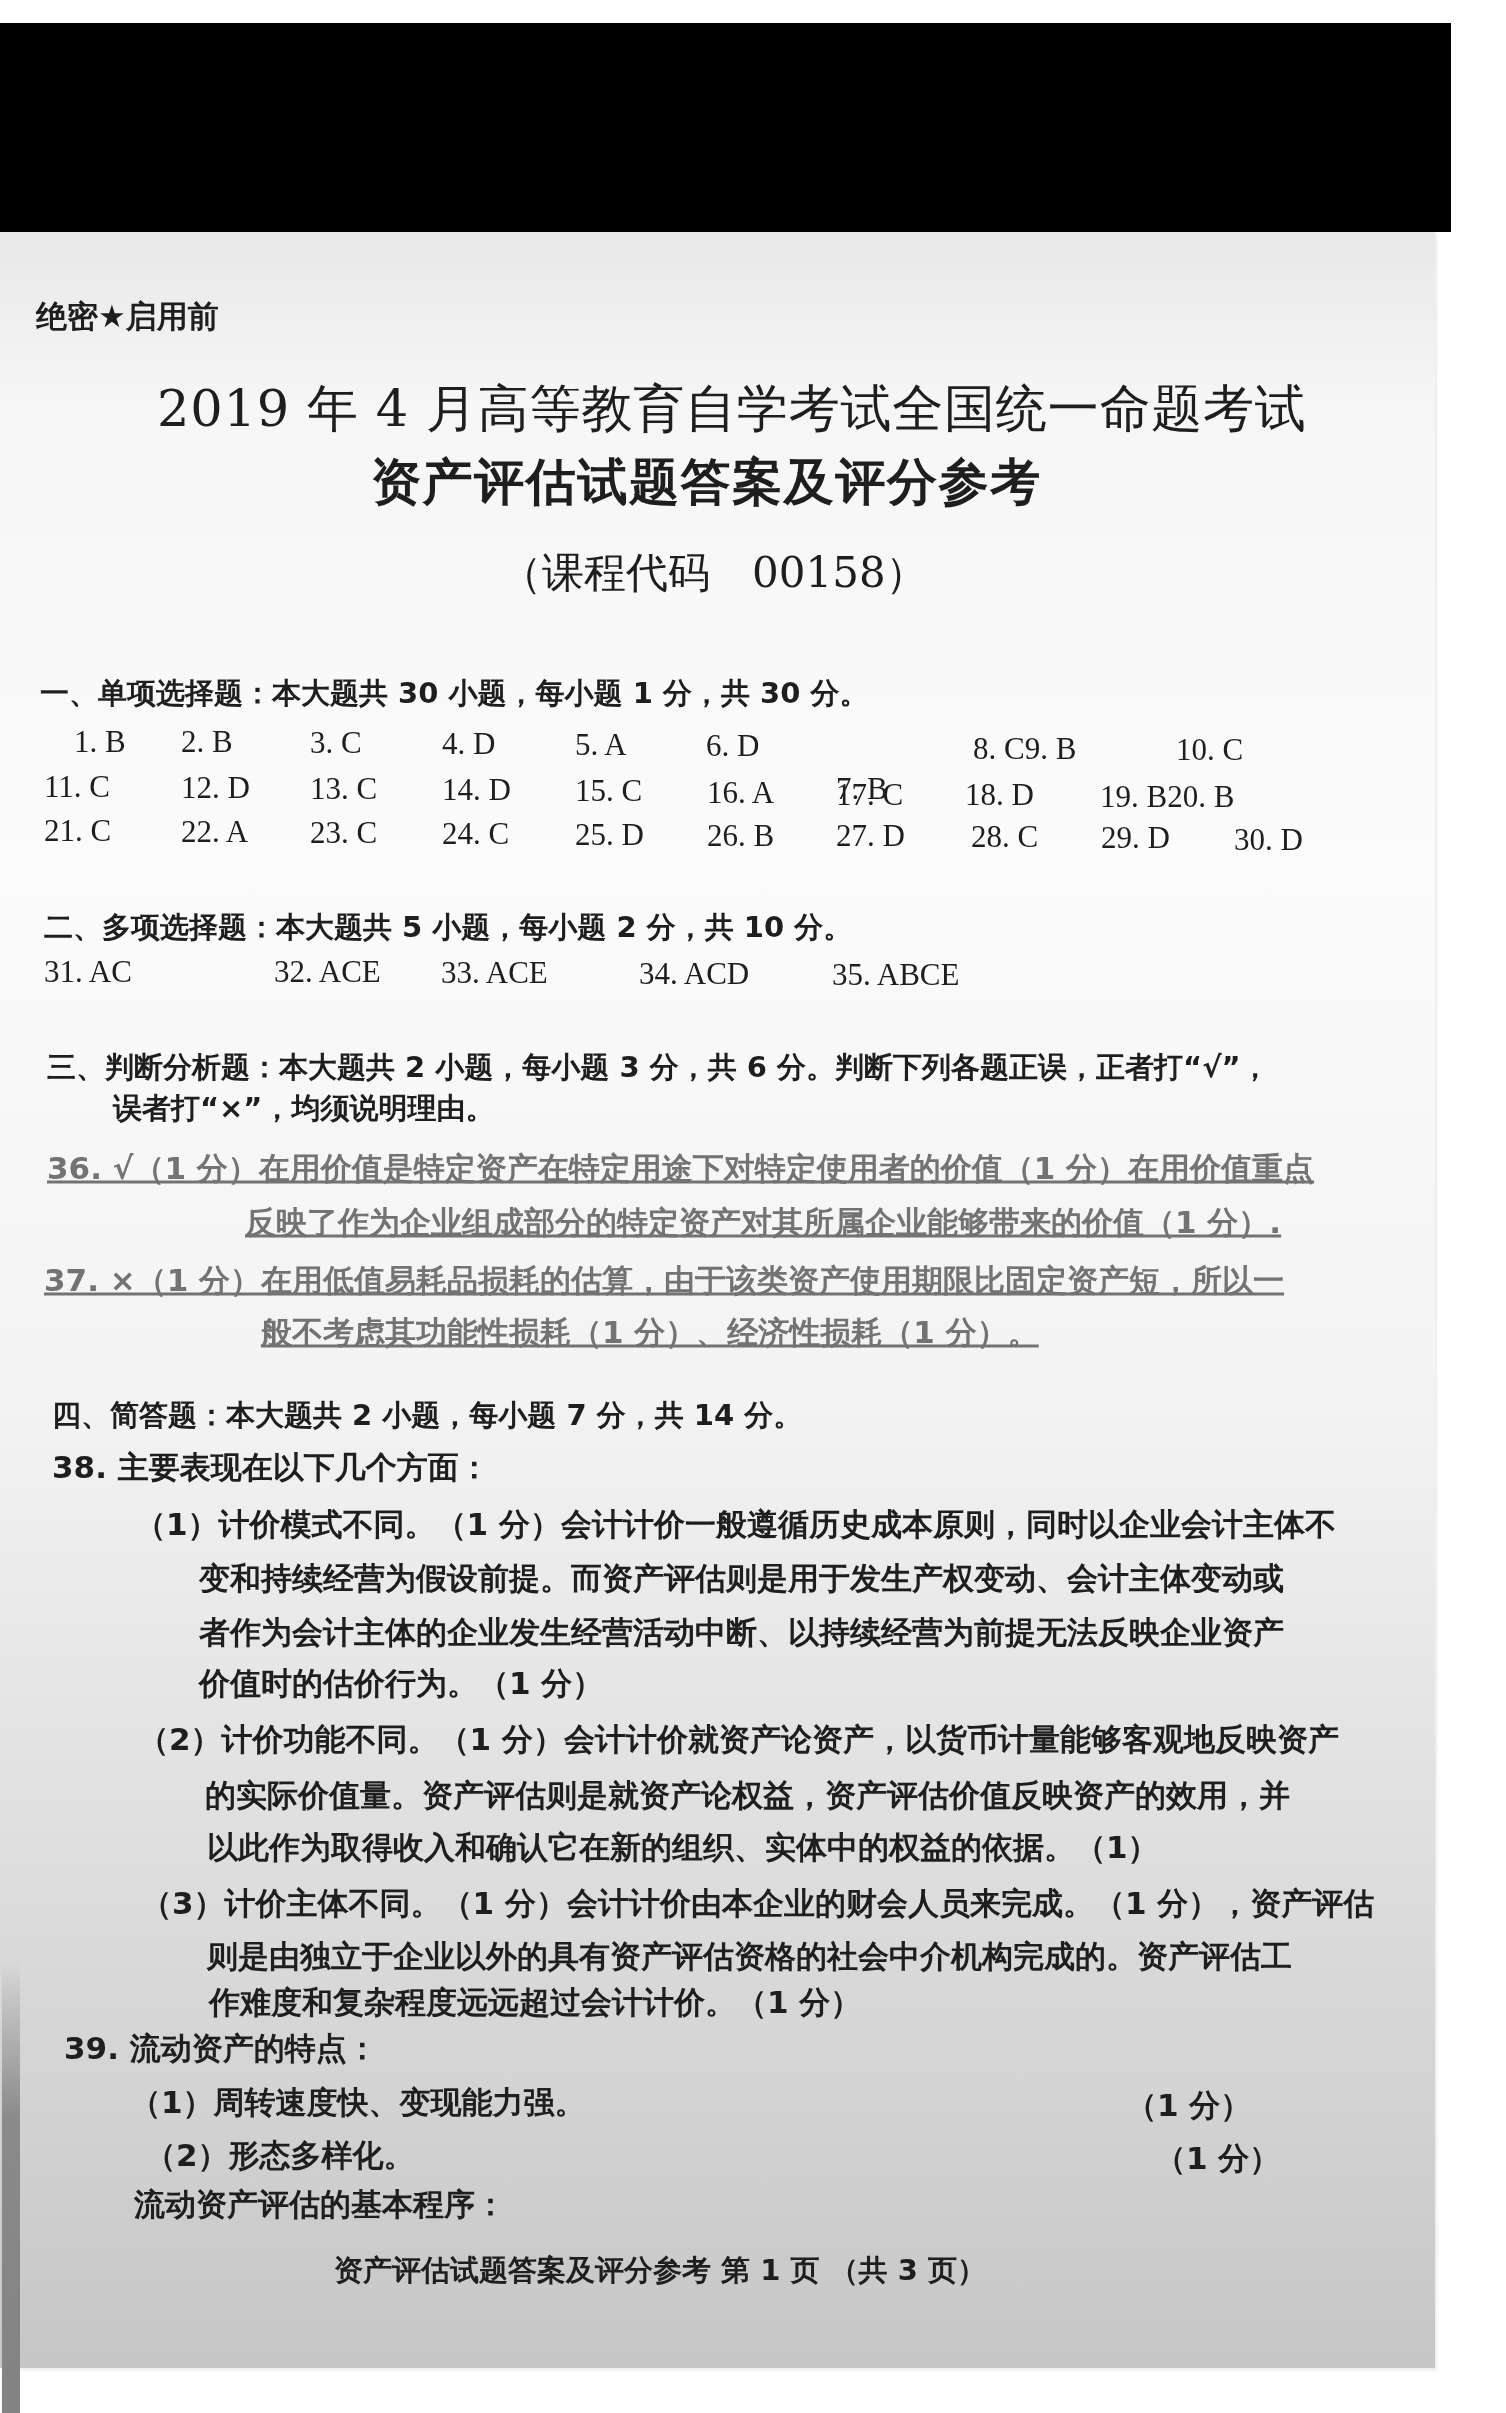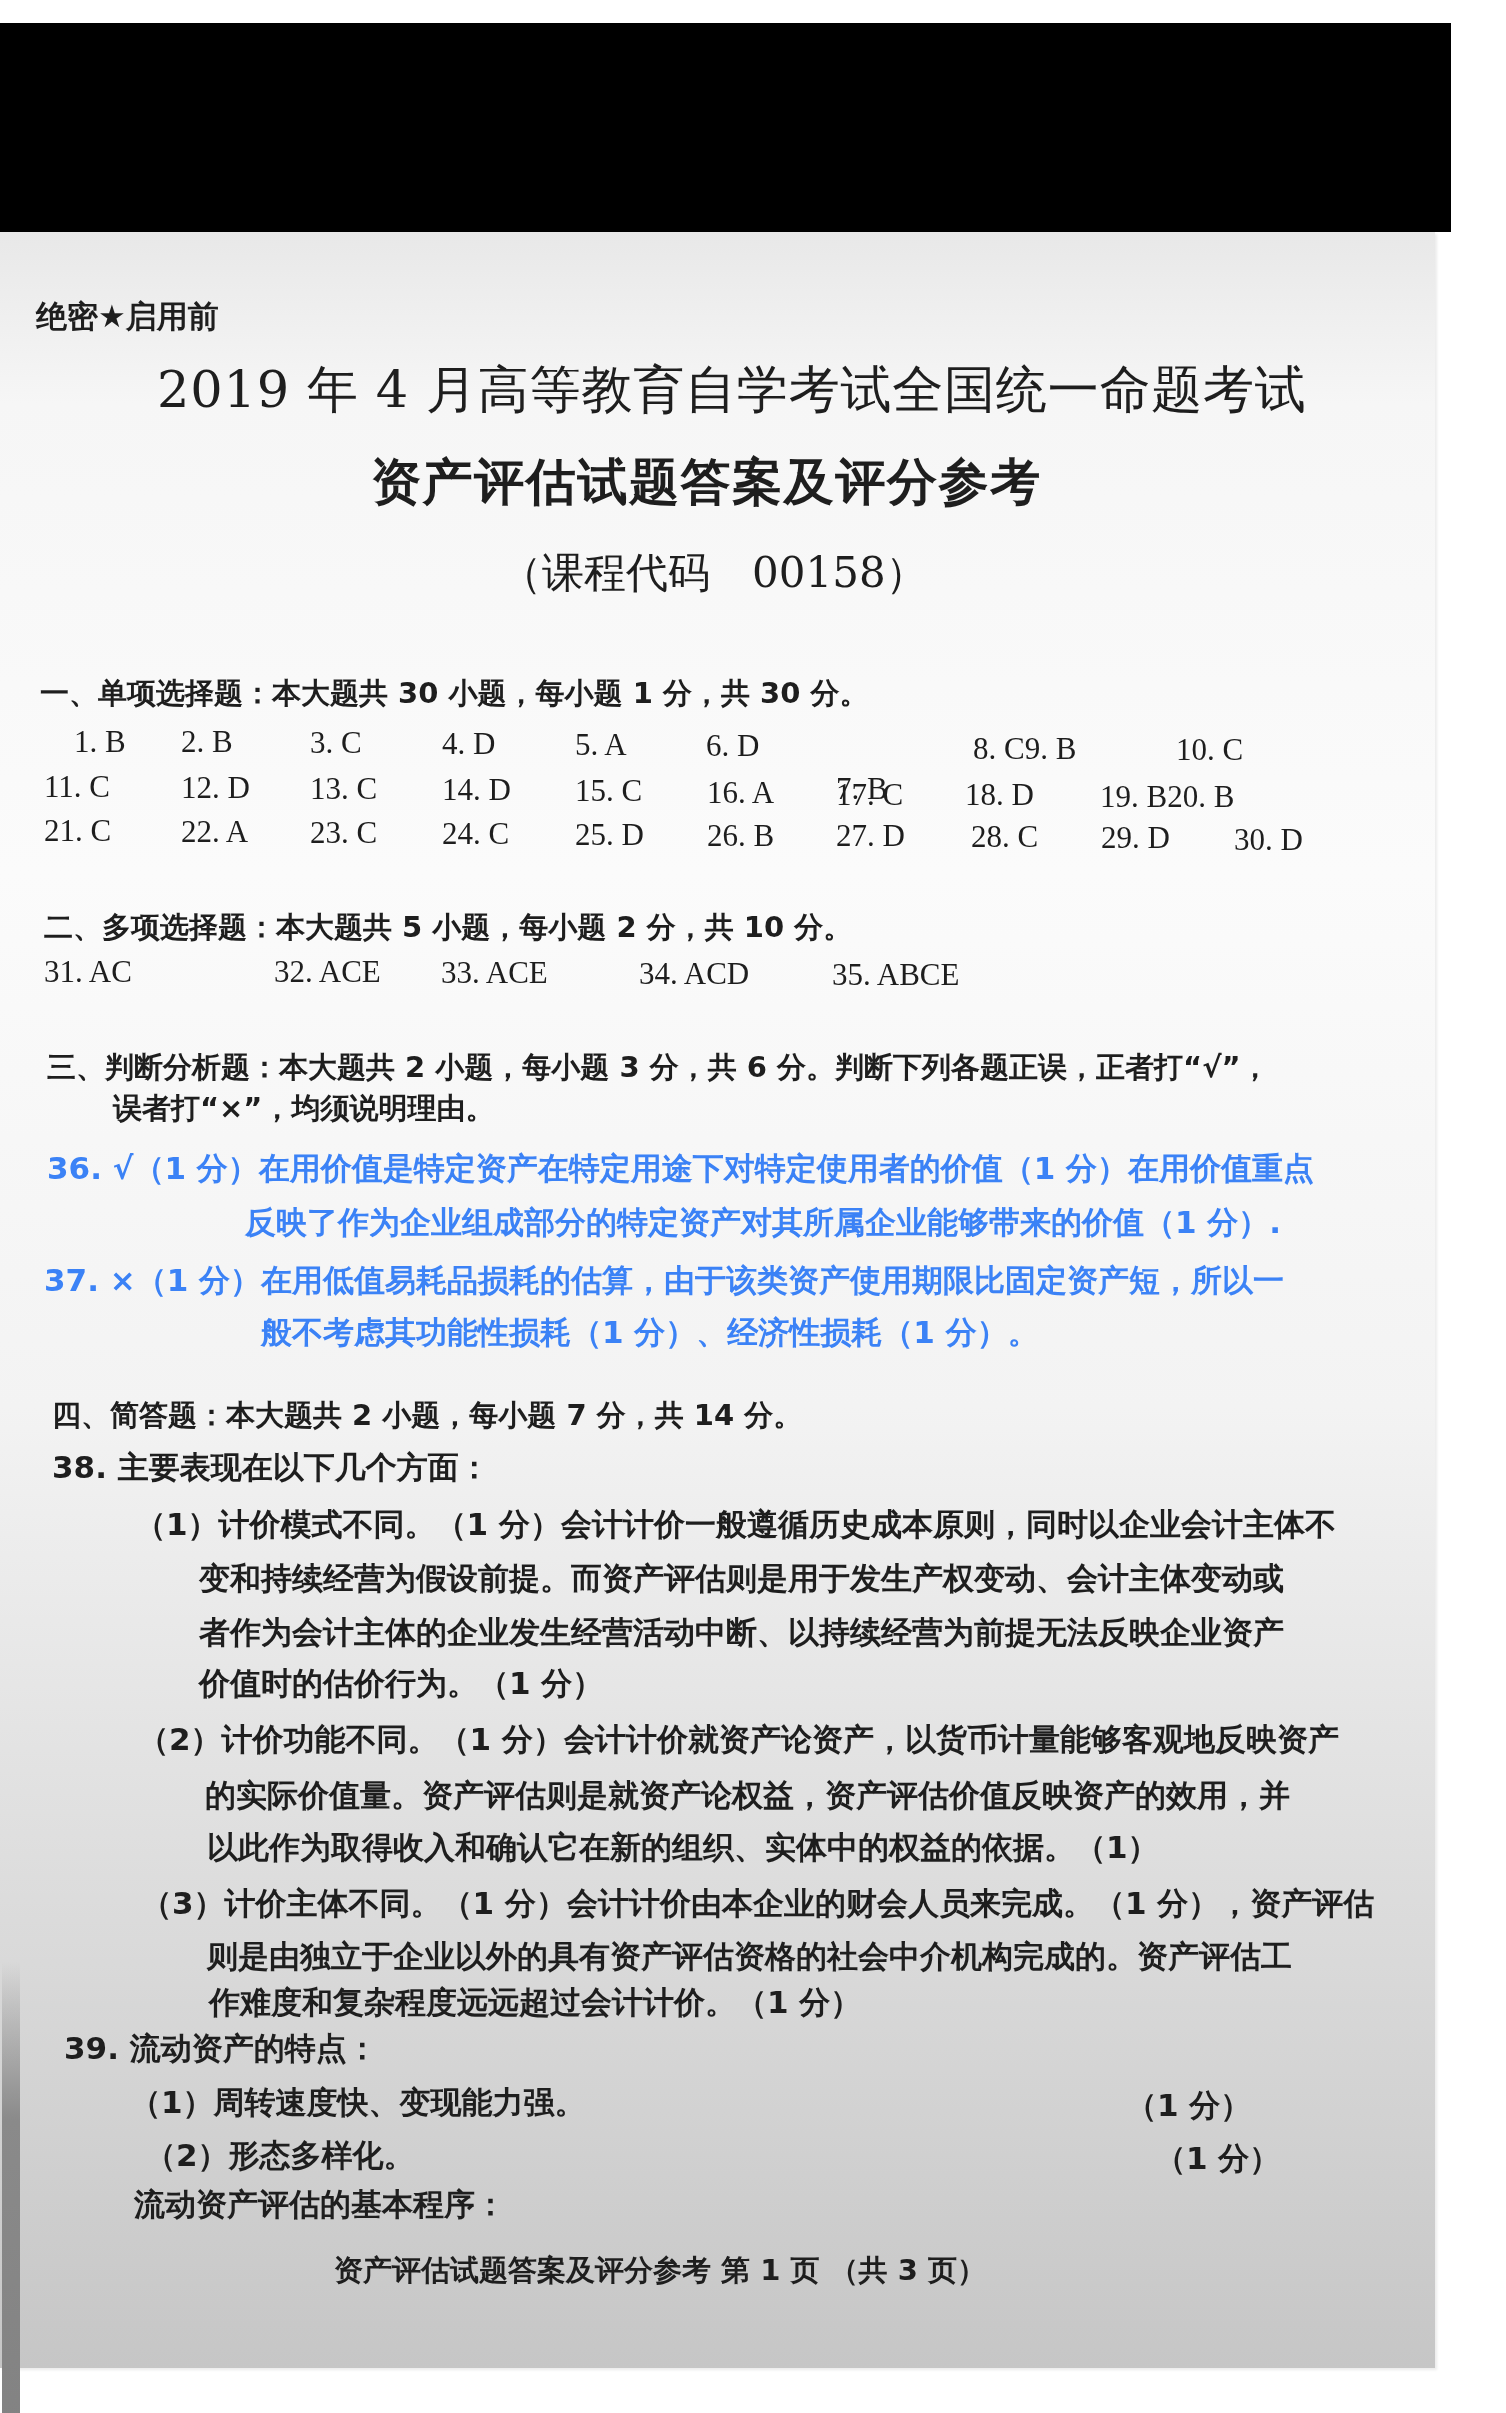--- a/index.html
+++ b/index.html
@@ -23,25 +23,25 @@
     background: linear-gradient(180deg, rgba(140,140,140,0) 0%, #8a8a8a 25%, #7e7e7e 100%);
   }
   .ln {
     position: absolute; white-space: nowrap; line-height: 1;
     transform: translateY(-50%);
   }
   .hei { font-family: "DejaVu Sans", "Liberation Sans", sans-serif; font-weight: bold; }
   .song { font-family: "DejaVu Serif", "Liberation Serif", serif; }
   .f38 { font-size: 31px; }
   .f36 { font-size: 29px; }
-  .title-main { font-size: 51px; letter-spacing: 0.8px; }
+  .title-main { font-size: 51px; letter-spacing: 0.8px; margin-top: 19px; }
   .title-sub { font-size: 50px; font-weight: bold; letter-spacing: 1.6px; }
   .title-code { font-size: 42px; text-align: center; }
   .ans { font-size: 31px; font-family: "Liberation Serif", "DejaVu Serif", serif; }
-  .grey { color: #3b82f6; }
+  .grey { color: #737373; text-decoration: underline; }
 </style>
 </head>
 <body>
 
 <div class="redact-bar"></div>
 
 <div class="paper">
   <div class="paper-edge"></div>
 </div>
 

